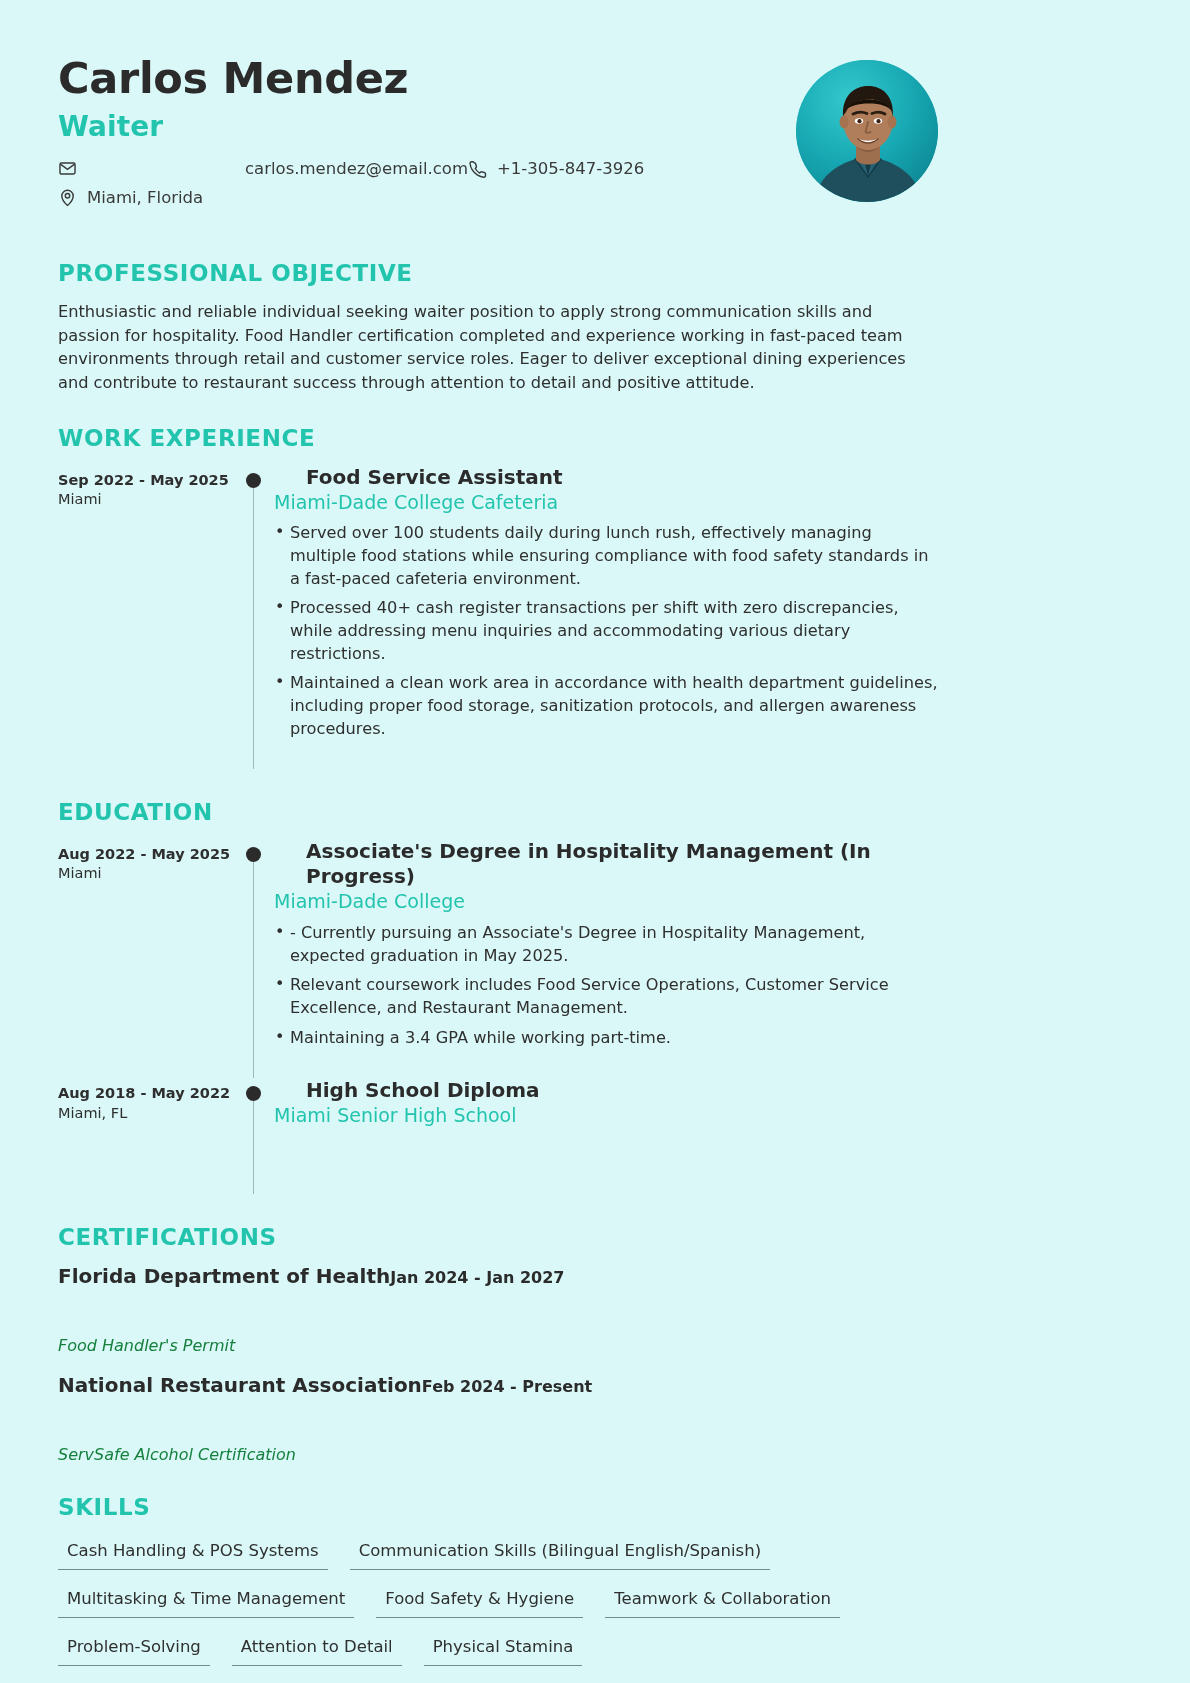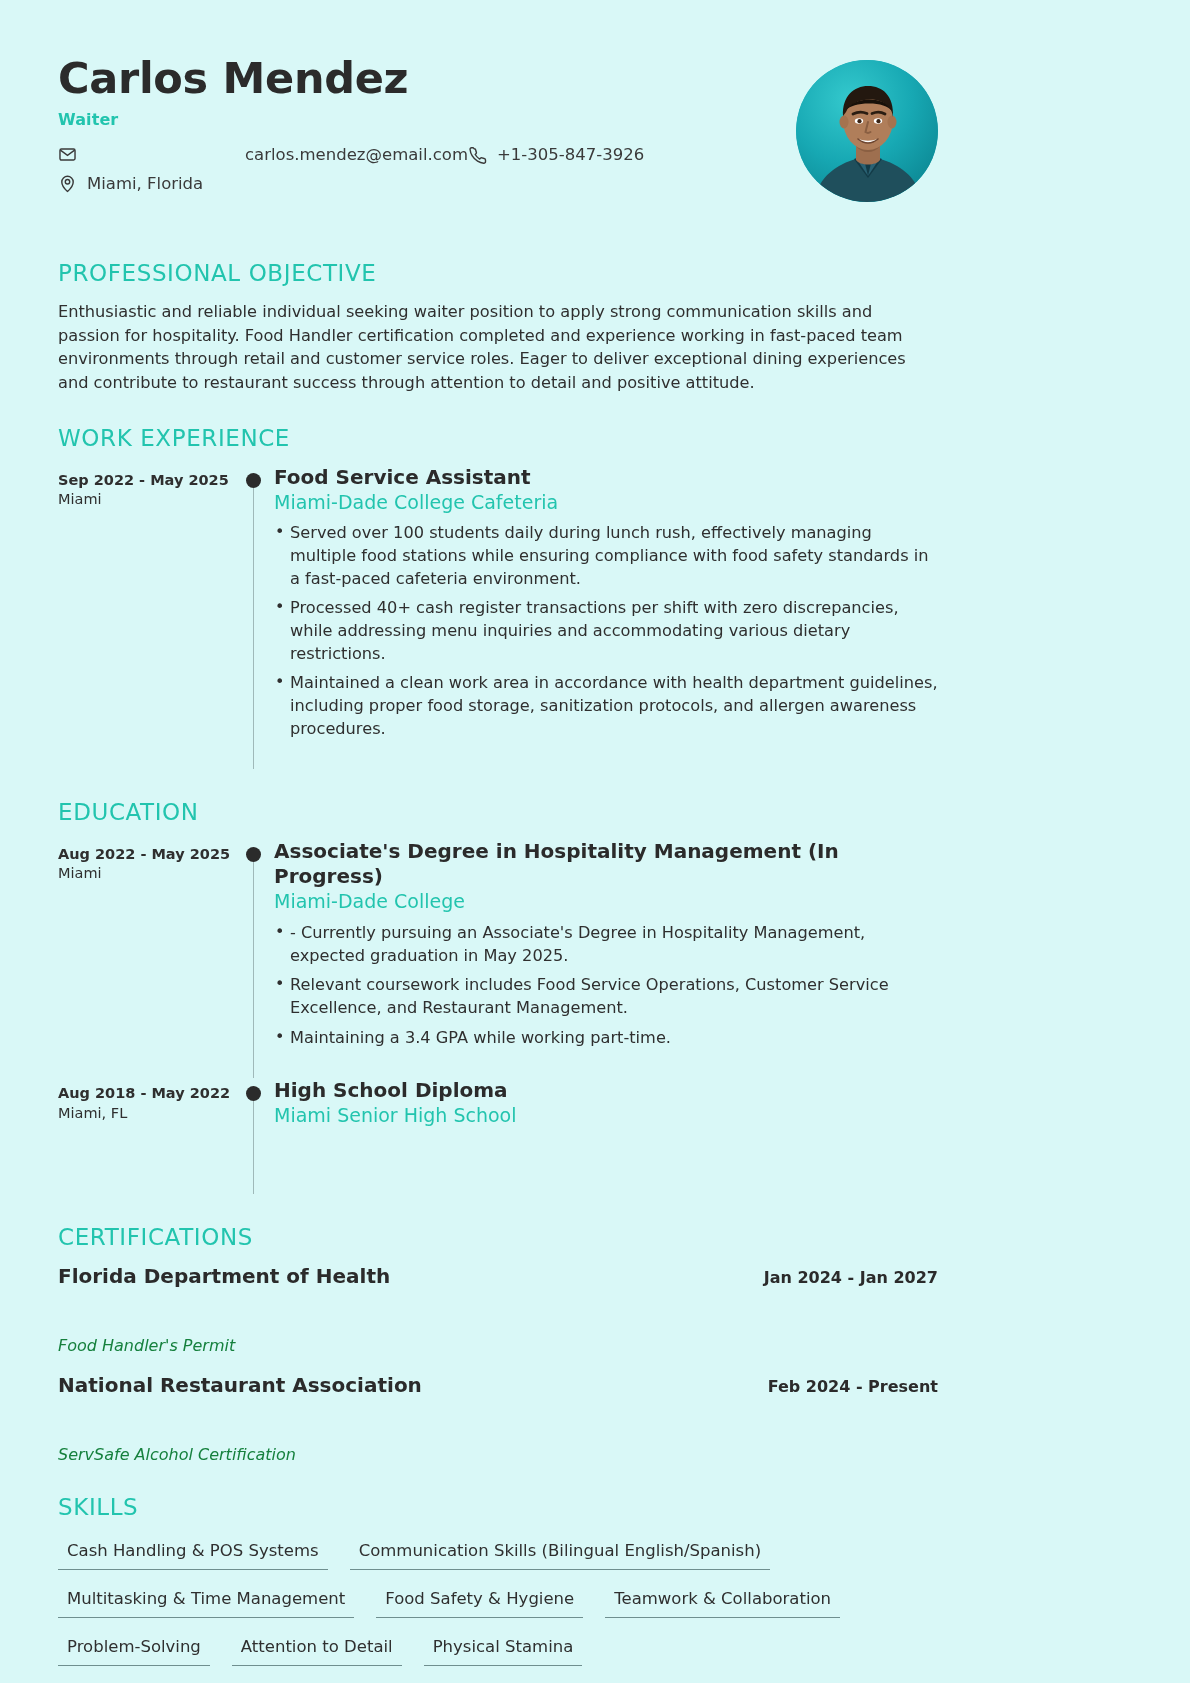--- a/index.html
+++ b/index.html
@@ -23,21 +23,21 @@
     min-height: 175px;
   }
   .name {
     font-size: 43px;
     font-weight: 700;
     color: #2b2b2b;
     letter-spacing: -0.3px;
     line-height: 1.08;
   }
   .job-title {
-    font-size: 16px;
+    font-size: 28px;
     font-weight: 700;
     color: #22c4ae;
     margin-top: 9px;
     letter-spacing: 0.1px;
   }
   .contact-grid {
     margin-top: 16px;
     width: 700px;
   }
   .contact-row {
@@ -72,21 +72,21 @@
     height: 142px;
     border-radius: 50%;
     overflow: hidden;
     background: radial-gradient(circle at 35% 30%, #2ec4c9 0%, #16a5b0 55%, #0e8c99 100%);
   }
   .avatar svg { display: block; width: 142px; height: 142px; }
 
   
   .section-title {
     font-size: 23px;
-    font-weight: 400;
+    font-weight: 700;
     color: #22c4ae;
     letter-spacing: 0.6px;
     margin-top: 30px;
     margin-bottom: 14px;
   }
   .summary {
     font-size: 16.2px;
     line-height: 1.46;
     color: #2f2f2f;
     max-width: 1005px;
@@ -132,20 +132,21 @@
   .entry-body {
     flex: 1;
     padding-bottom: 22px;
     padding-left: 2px;
   }
   .entry-title {
     font-size: 20px;
     font-weight: 700;
     color: #2b2b2b;
     line-height: 1.25;
+    margin-left: 32px;
   }
   .entry-org {
     font-size: 19px;
     color: #22c4ae;
     line-height: 1.3;
   }
   .bullets {
     margin-top: 8px;
     list-style: none;
   }
@@ -163,21 +164,21 @@
     position: absolute;
     left: 1px;
     top: -1px;
     font-size: 16px;
     color: #2f2f2f;
   }
 
   
   .cert {
     display: flex;
-    justify-content: space-between;
+    justify-content: flex-start;
     align-items: baseline;
     margin-bottom: 4px;
   }
   .cert-name {
     font-size: 20px;
     font-weight: 700;
     color: #2b2b2b;
   }
   .cert-date {
     font-size: 16px;

